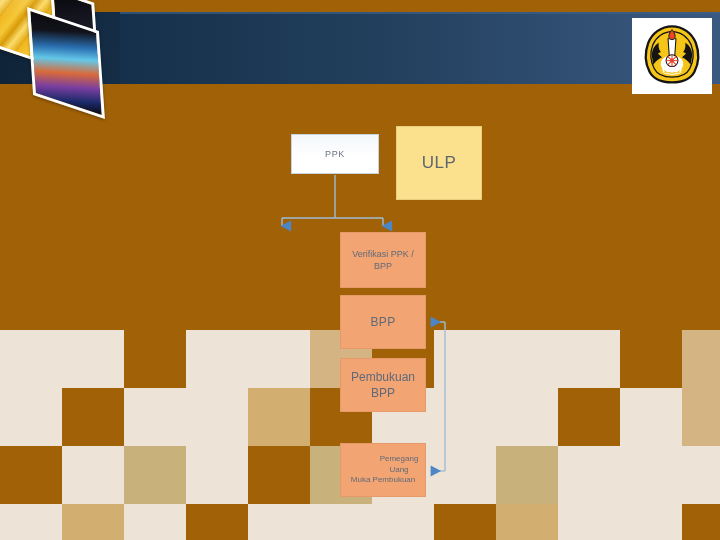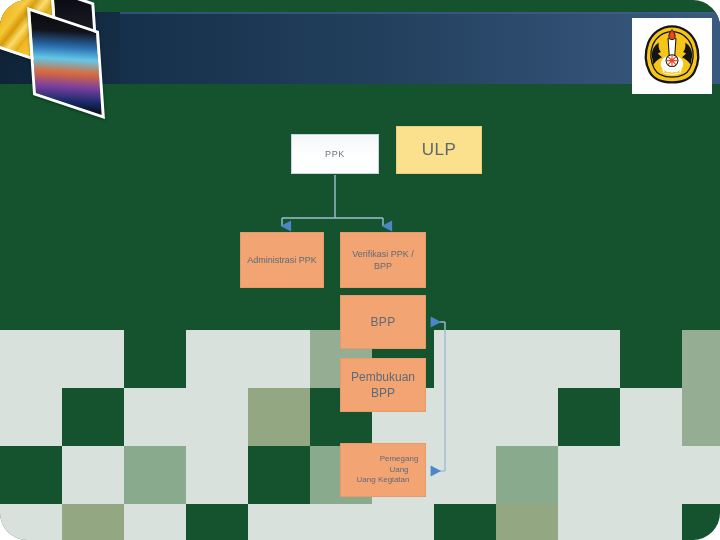--- a/index.html
+++ b/index.html
@@ -11,22 +11,21 @@
   }
   body {
     font-family: "Liberation Sans", sans-serif;
   }
 
   #slide {
     position: relative;
     width: 720px;
     height: 540px;
     overflow: hidden;
-    background: #14532d;
-    border-radius: 27px;
+    background: #a16207;
   }
 
   
   .mosaic {
     position: absolute;
     left: 0;
     top: 330px;
     width: 720px;
     height: 210px;
     overflow: hidden;
@@ -146,21 +145,21 @@
     border: 1px solid #e8cf7d;
     color: #5d6672;
   }
   .node-orange {
     background: #f3a473;
     border: 1px solid #e69a69;
     color: #5f6a78;
   }
 
   .n-ppk      { left: 291px; top: 134px; width: 88px;  height: 40px; font-size: 9px;  letter-spacing: .6px; }
-  .n-ulp      { left: 396px; top: 126px; width: 86px;  height: 48px; font-size: 17px; letter-spacing: .4px; }
+  .n-ulp      { left: 396px; top: 126px; width: 86px;  height: 74px; font-size: 17px; letter-spacing: .4px; }
   .n-admin    { left: 240px; top: 232px; width: 84px;  height: 56px; font-size: 9px; }
   .n-verif    { left: 340px; top: 232px; width: 86px;  height: 56px; font-size: 9px; }
   .n-pphp     { left: 240px; top: 313px; width: 84px;  height: 60px; font-size: 9px;  letter-spacing: .5px; }
   .n-bpp      { left: 340px; top: 295px; width: 86px;  height: 54px; font-size: 12px; letter-spacing: .4px; }
   .n-pembuk   { left: 340px; top: 358px; width: 86px;  height: 54px; font-size: 12px; }
   .n-pemegang { left: 340px; top: 443px; width: 86px;  height: 54px; font-size: 8px; }
 
   svg.connectors {
     position: absolute;
     left: 0; top: 0;
@@ -275,23 +274,20 @@
   <div class="diagram">
 
     <div class="node node-white n-ppk">
       <span>PPK</span>
     </div>
 
     <div class="node node-yellow n-ulp">
       <span>ULP</span>
     </div>
 
-    <div class="node node-orange n-admin">
-      <span>Administrasi PPK</span>
-    </div>
 
     <div class="node node-orange n-verif">
       <span>
         <span style="display: block;">Verifikasi PPK /</span>
         <span style="display: block;">BPP</span>
       </span>
     </div>
 
 
     <div class="node node-orange n-bpp">
@@ -301,18 +297,18 @@
     <div class="node node-orange n-pembuk">
       <span>
         <span style="display: block;">Pembukuan</span>
         <span style="display: block;">BPP</span>
       </span>
     </div>
 
     <div class="node node-orange n-pemegang">
       <span>
         <span style="display: block; margin-left: 32px;">Pemegang Uang</span>
-        <span style="display: block;">Uang Kegiatan</span>
+        <span style="display: block;">Muka Pembukuan</span>
       </span>
     </div>
 
   </div>
 </div>
 
 </body></html>

